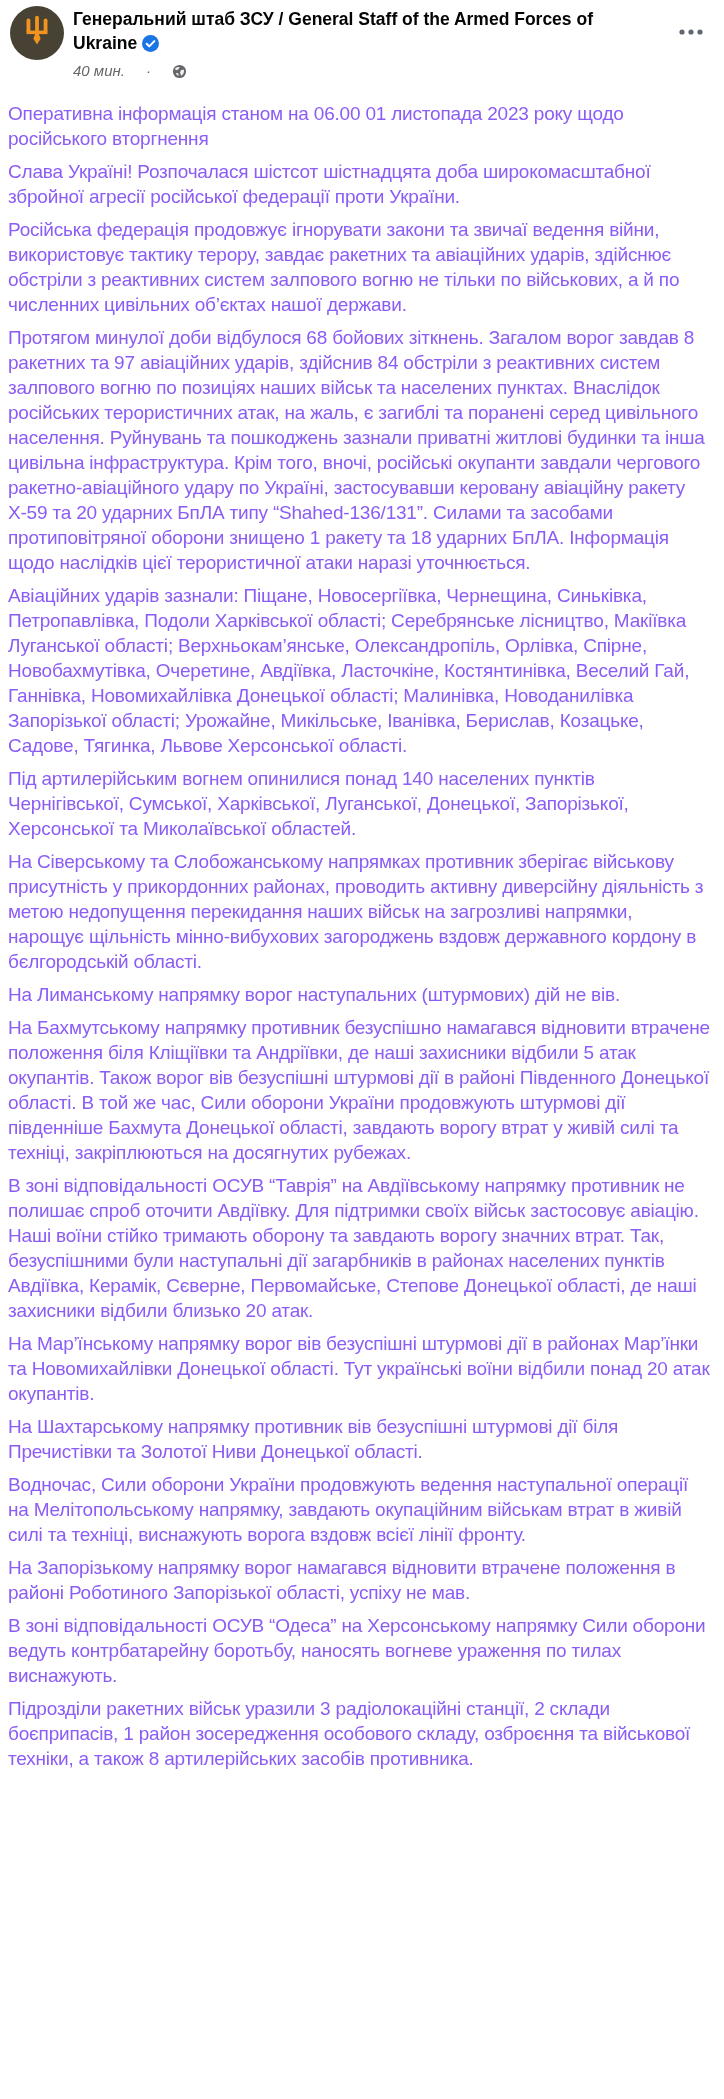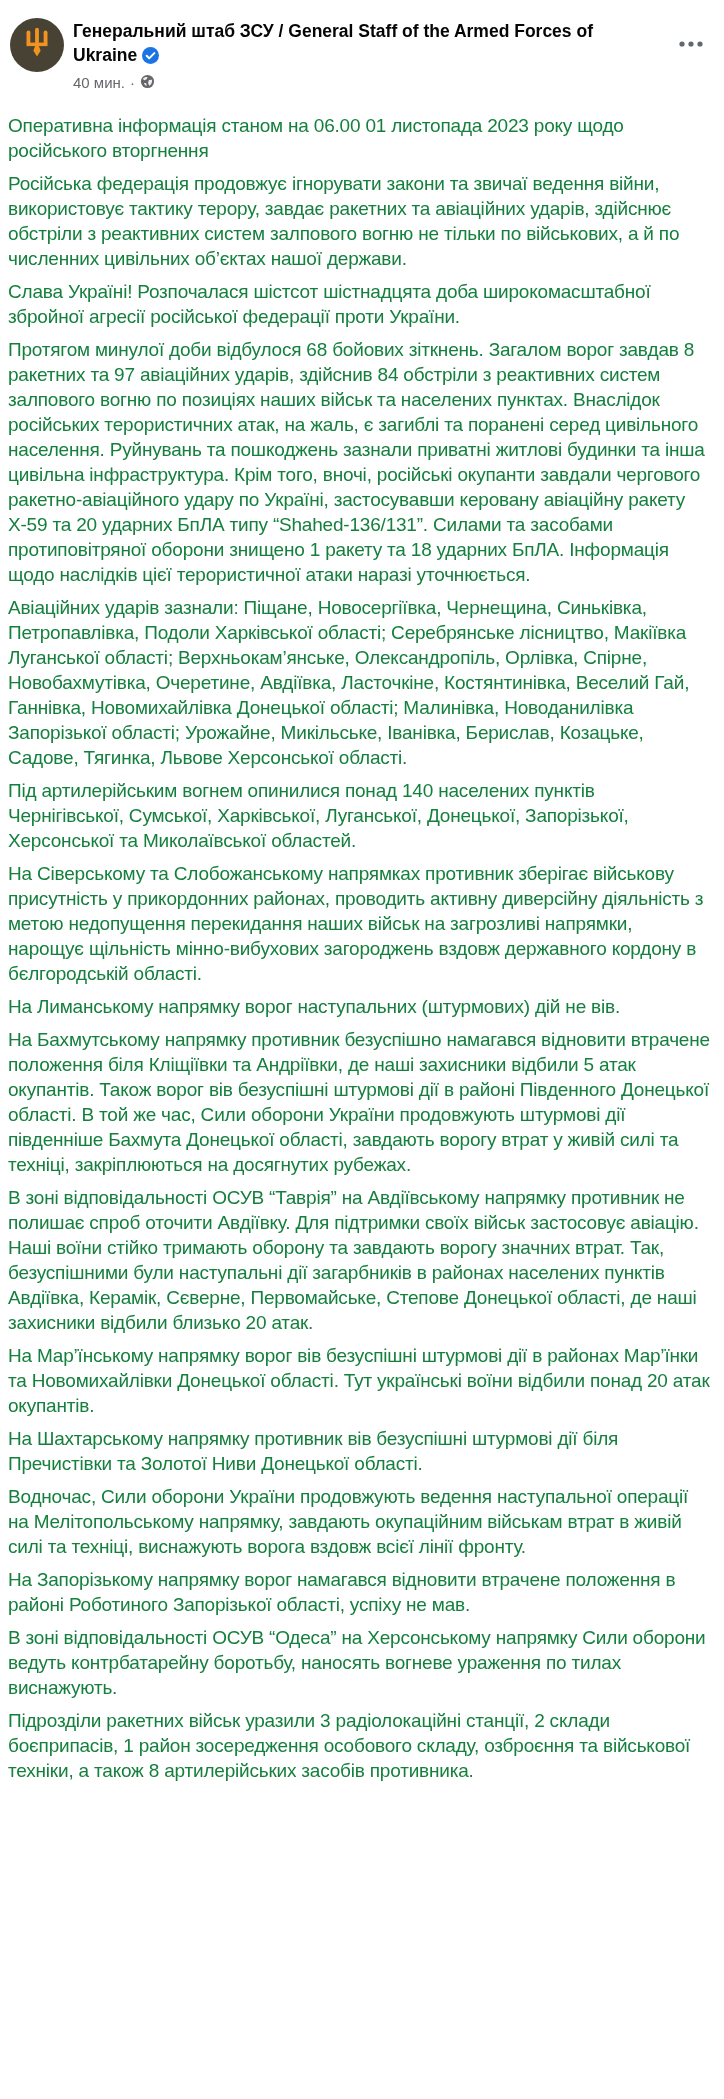--- a/index.html
+++ b/index.html
@@ -5,21 +5,21 @@
   html, body {
     margin: 0;
     padding: 0;
     width: 724px;
     height: 2099px;
     overflow: hidden;
     background: #ffffff;
     font-family: "Liberation Sans", sans-serif;
     color: #1f1f1f;
   }
-  .post { position: relative; width: 724px; margin-top: 12px; }
+  .post { position: relative; width: 724px; }
 
   
   .header {
     display: flex;
     align-items: flex-start;
     padding: 6px 48px 0 10px;
     position: relative;
   }
   .avatar {
     flex: none;
@@ -40,40 +40,42 @@
     color: #050505;
     cursor: pointer;
   }
   .badge { display: inline-block; vertical-align: -3px; margin-left: 5px; }
   .meta {
     margin-top: 4px;
     font-size: 15px;
     line-height: 18px;
     color: #65676b;
     display: flex;
-    gap: 5px;
+    align-items: center;
+    gap: 21px;
+    font-style: italic;
   }
   .menu-btn {
     position: absolute;
     top: 18px;
     right: 14px;
     border: none;
     background: none;
     padding: 6px;
     cursor: pointer;
     border-radius: 50%;
   }
 
   
   .body {
     padding: 21px 12px 0 8px;
     font-size: 19px;
     line-height: 25px;
     letter-spacing: -0.2px;
-    color: #15803d;
+    color: #8b5cf6;
   }
   .body p.para {
     margin: 0 0 8px 0;
     white-space: pre-line;
   }
 </style>
 </head>
 <body>
 
 <div class="post">
@@ -124,22 +126,22 @@
           <circle cx="13" cy="4" r="2.6" fill="#606770"></circle>
           <circle cx="22" cy="4" r="2.6" fill="#606770"></circle>
         </svg>
       </span>
     </button>
 
   </div>
 
   <div class="body">
       <p class="para">Оперативна інформація станом на 06.00 01 листопада 2023 року щодо російського вторгнення</p>
+      <p class="para">Слава Україні! Розпочалася шістсот шістнадцята доба широкомасштабної збройної агресії російської федерації проти України.</p>
       <p class="para">Російська федерація продовжує ігнорувати закони та звичаї ведення війни, використовує тактику терору, завдає ракетних та авіаційних ударів, здійснює обстріли з реактивних систем залпового вогню не тільки по військових, а й по численних цивільних об’єктах нашої держави.</p>
-      <p class="para">Слава Україні! Розпочалася шістсот шістнадцята доба широкомасштабної збройної агресії російської федерації проти України.</p>
       <p class="para">Протягом минулої доби відбулося 68 бойових зіткнень. Загалом ворог завдав 8 ракетних та 97 авіаційних ударів, здійснив 84 обстріли з реактивних систем залпового вогню по позиціях наших військ та населених пунктах. Внаслідок російських терористичних атак, на жаль, є загиблі та поранені серед цивільного населення. Руйнувань та пошкоджень зазнали приватні житлові будинки та інша цивільна інфраструктура. Крім того, вночі, російські окупанти завдали чергового ракетно-авіаційного удару по Україні, застосувавши керовану авіаційну ракету Х-59 та 20 ударних БпЛА типу “Shahed-136/131”. Силами та засобами протиповітряної оборони знищено 1 ракету та 18 ударних БпЛА. Інформація щодо наслідків цієї терористичної атаки наразі уточнюється.</p>
       <p class="para">Авіаційних ударів зазнали: Піщане, Новосергіївка, Чернещина, Синьківка, Петропавлівка, Подоли Харківської області; Серебрянське лісництво, Макіївка Луганської області; Верхньокам’янське, Олександропіль, Орлівка, Спірне, Новобахмутівка, Очеретине, Авдіївка, Ласточкіне, Костянтинівка, Веселий Гай, Ганнівка, Новомихайлівка Донецької області; Малинівка, Новоданилівка Запорізької області; Урожайне, Микільське, Іванівка, Берислав, Козацьке, Садове, Тягинка, Львове Херсонської області.</p>
       <p class="para">Під артилерійським вогнем опинилися понад 140 населених пунктів Чернігівської, Сумської, Харківської, Луганської, Донецької, Запорізької, Херсонської та Миколаївської областей.</p>
       <p class="para">На Сіверському та Слобожанському напрямках противник зберігає військову присутність у прикордонних районах, проводить активну диверсійну діяльність з метою недопущення перекидання наших військ на загрозливі напрямки, нарощує щільність мінно-вибухових загороджень вздовж державного кордону в бєлгородській області.</p>
       <p class="para">На Лиманському напрямку ворог наступальних (штурмових) дій не вів.</p>
       <p class="para">На Бахмутському напрямку противник безуспішно намагався відновити втрачене положення біля Кліщіївки та Андріївки, де наші захисники відбили 5 атак окупантів. Також ворог вів безуспішні штурмові дії в районі Південного Донецької області. В той же час, Сили оборони України продовжують штурмові дії південніше Бахмута Донецької області, завдають ворогу втрат у живій силі та техніці, закріплюються на досягнутих рубежах.</p>
       <p class="para">В зоні відповідальності ОСУВ “Таврія” на Авдіївському напрямку противник не полишає спроб оточити Авдіївку. Для підтримки своїх військ застосовує авіацію. Наші воїни стійко тримають оборону та завдають ворогу значних втрат. Так, безуспішними були наступальні дії загарбників в районах населених пунктів Авдіївка, Керамік, Сєверне, Первомайське, Степове Донецької області, де наші захисники відбили близько 20 атак.</p>
       <p class="para">На Мар’їнському напрямку ворог вів безуспішні штурмові дії в районах Мар’їнки та Новомихайлівки Донецької області. Тут українські воїни відбили понад 20 атак окупантів.</p>
       <p class="para">На Шахтарському напрямку противник вів безуспішні штурмові дії біля Пречистівки та Золотої Ниви Донецької області.</p>
       <p class="para">Водночас, Сили оборони України продовжують ведення наступальної операції на Мелітопольському напрямку, завдають окупаційним військам втрат в живій силі та техніці, виснажують ворога вздовж всієї лінії фронту.</p>

